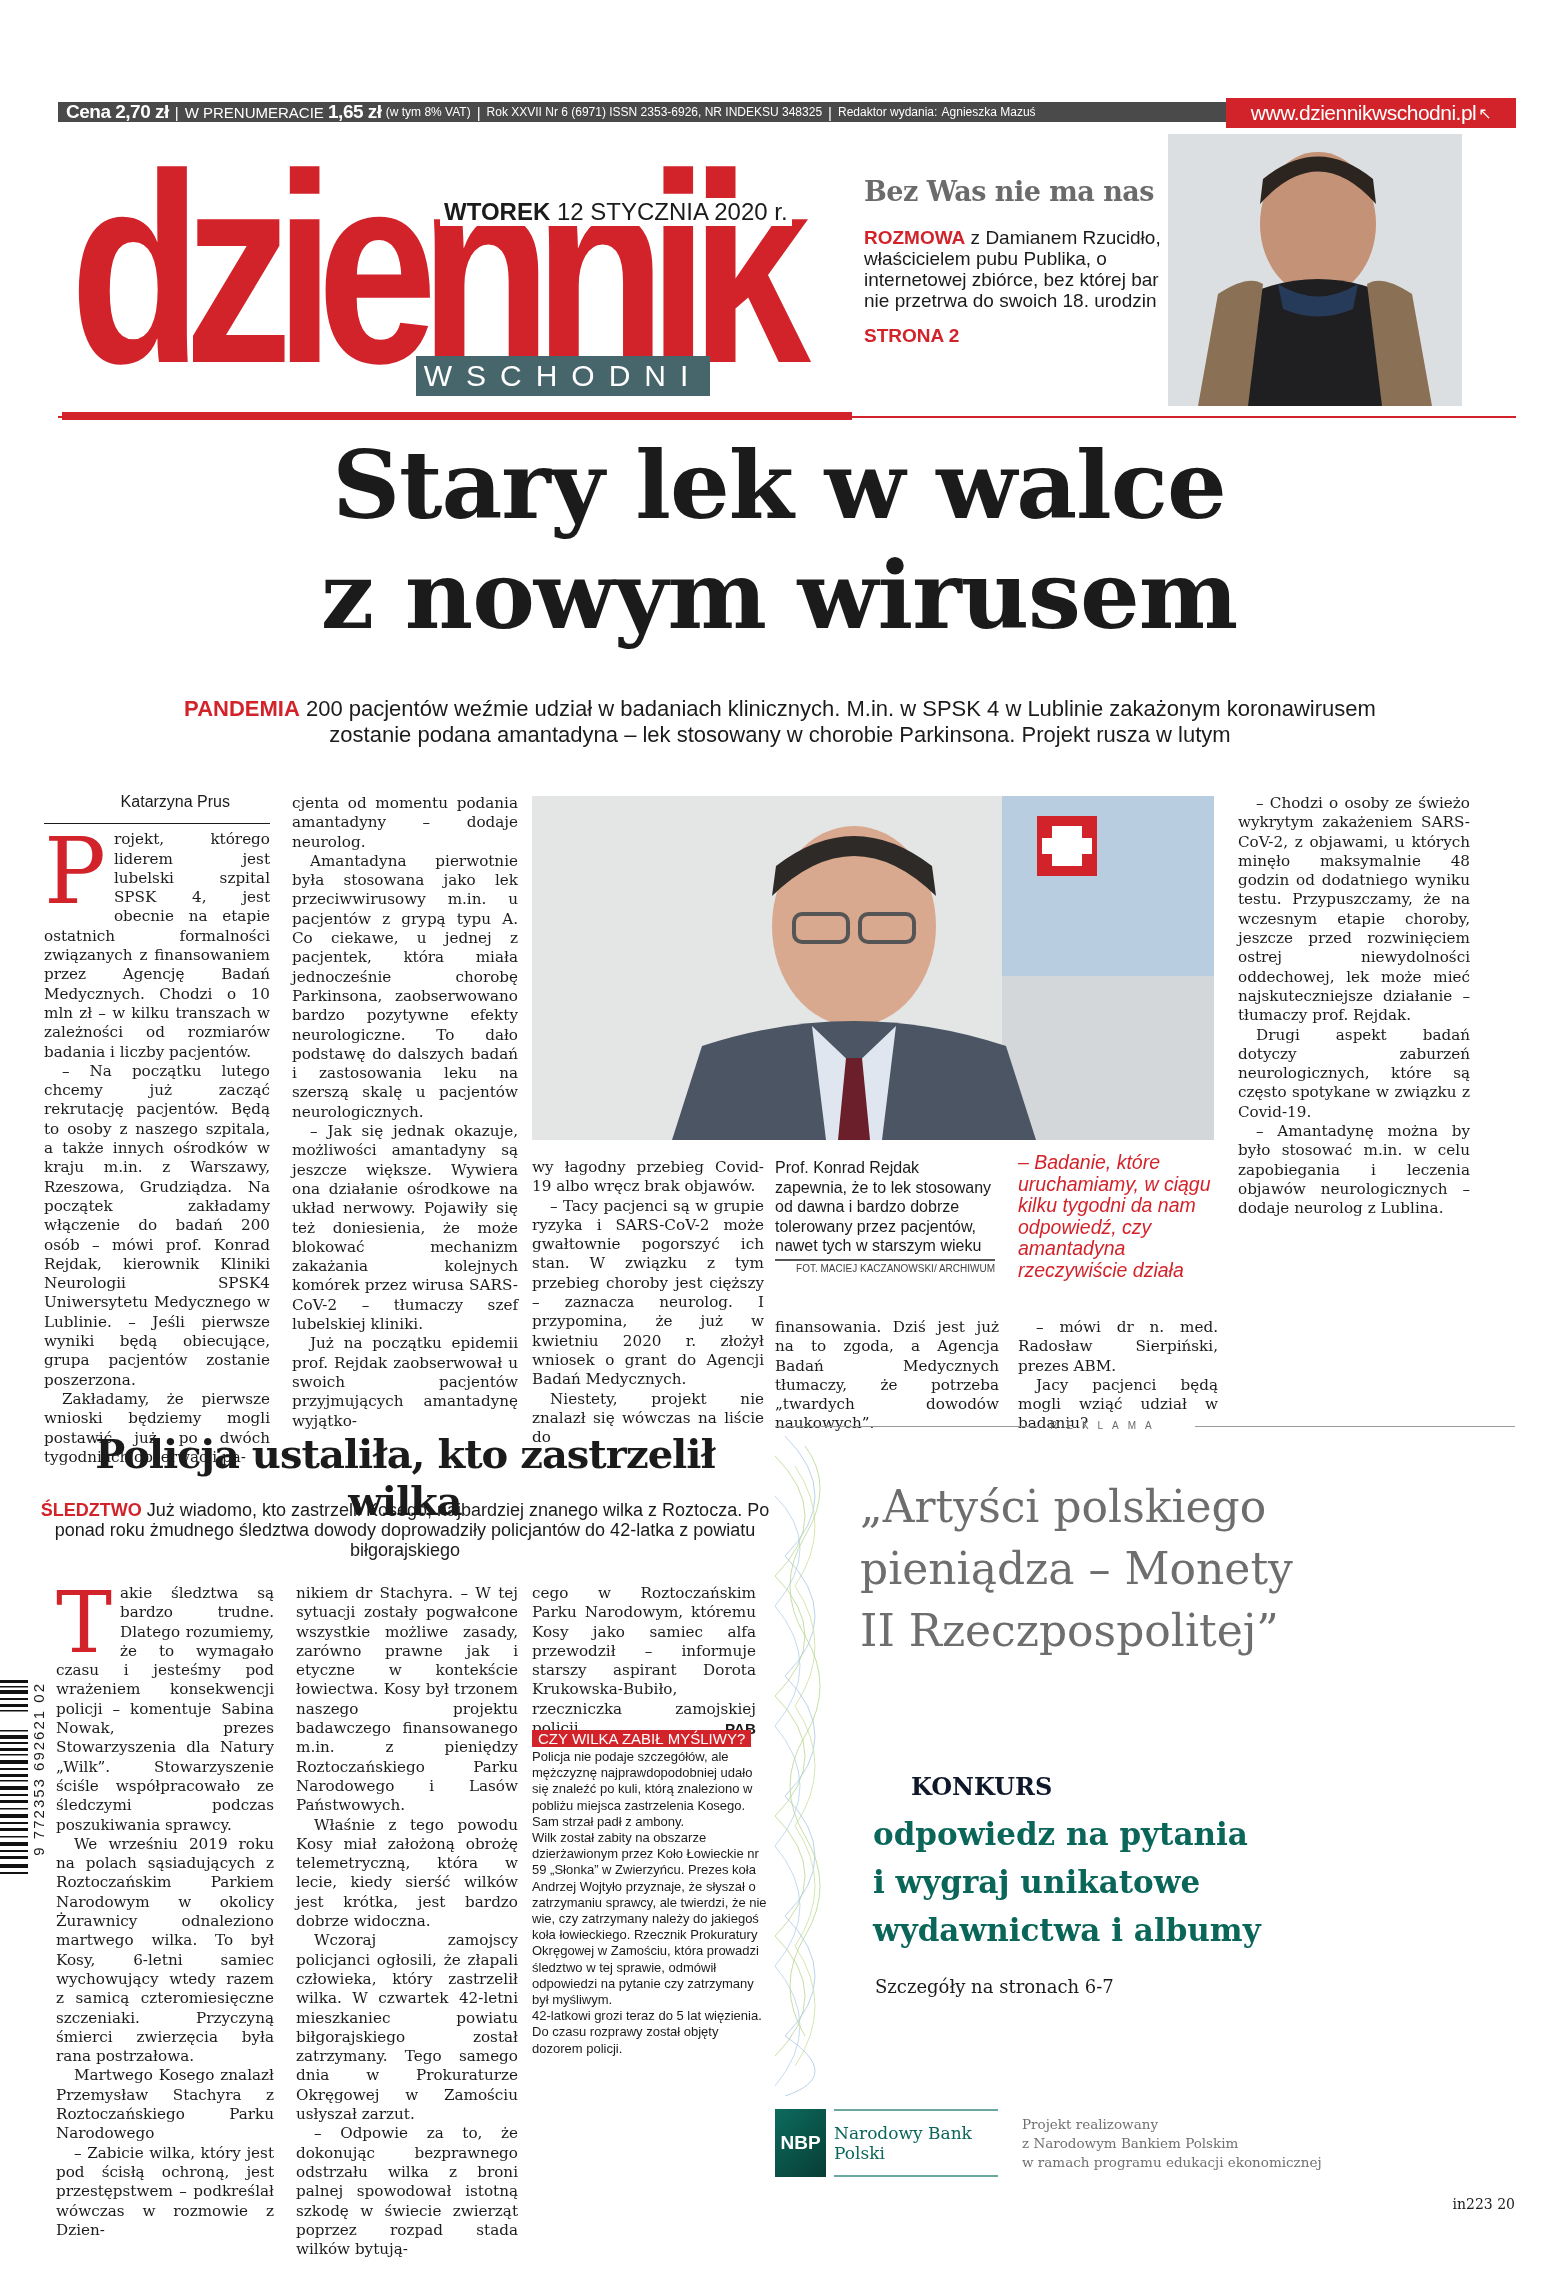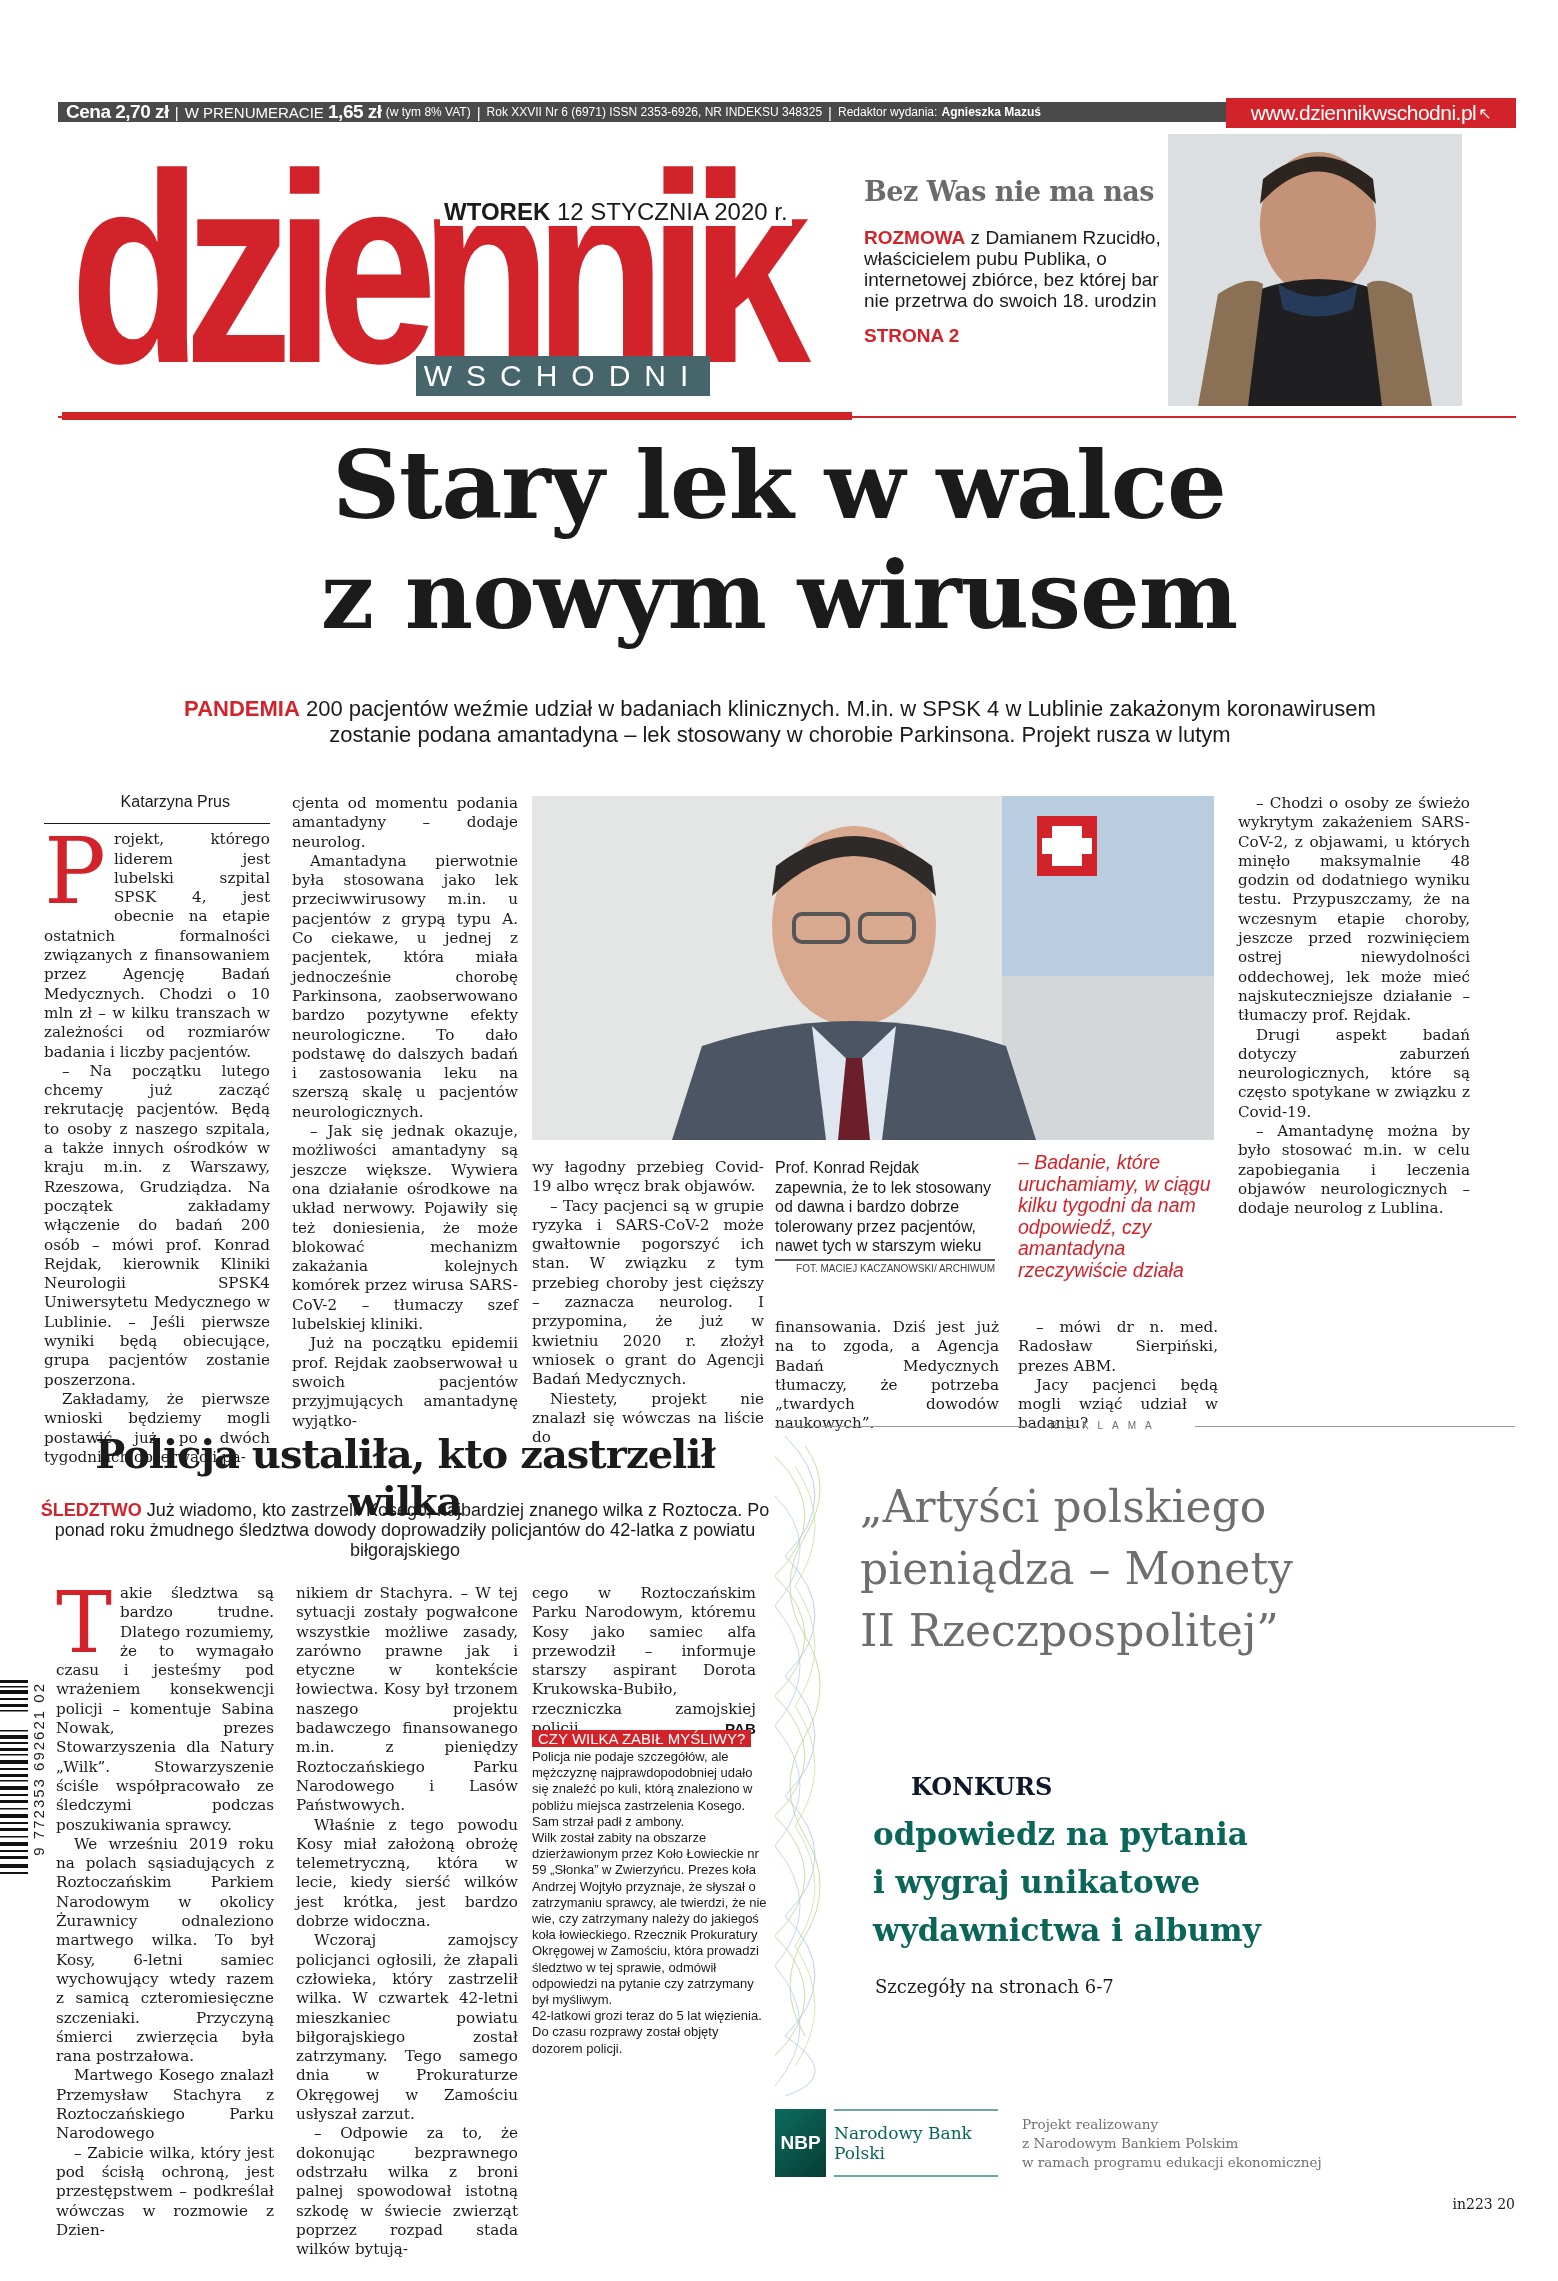--- a/index.html
+++ b/index.html
@@ -2,21 +2,21 @@
 <html><head>
 <meta charset="utf-8">
 <style>
   * { box-sizing: border-box; margin: 0; padding: 0; }
   html, body { width: 1558px; height: 2281px; background: #ffffff; overflow: hidden; }
   body { position: relative; font-family: "DejaVu Serif", serif; color: #1b1b1b; }
 
   
   .topbar { position: absolute; left: 58px; top: 102px; width: 1458px; height: 20px; background: #4a4a4a; color: #fff;
             font-family: "Liberation Sans", sans-serif; font-size: 15px; display: flex; align-items: center; padding-left: 8px; white-space: nowrap; }
-  .topbar b { font-weight: bold; text-align: right; }
+  .topbar b { font-weight: normal; text-align: right; }
   .topbar .price { font-size: 19px; font-weight: bold; letter-spacing: -0.5px; }
   .topbar .sep { margin: 0 6px; }
   .topbar .small { font-size: 12px; }
   .topbar .url { position: absolute; right: 0; top: -4px; height: 30px; width: 290px; background: #d2232a; color: #fff; font-size: 21px;
                  display: flex; align-items: center; justify-content: center; letter-spacing: -0.5px; }
 
   
   .logo { position: absolute; left: 70px; top: 170px; height: 230px; width: 790px; }
   .logo .word { position: absolute; left: 0; top: -36px; font-family: "Liberation Sans", sans-serif; font-weight: bold; font-size: 270px;
                 color: #d2232a; letter-spacing: -22px; transform: scaleX(0.80); transform-origin: left top; line-height: 1; }

